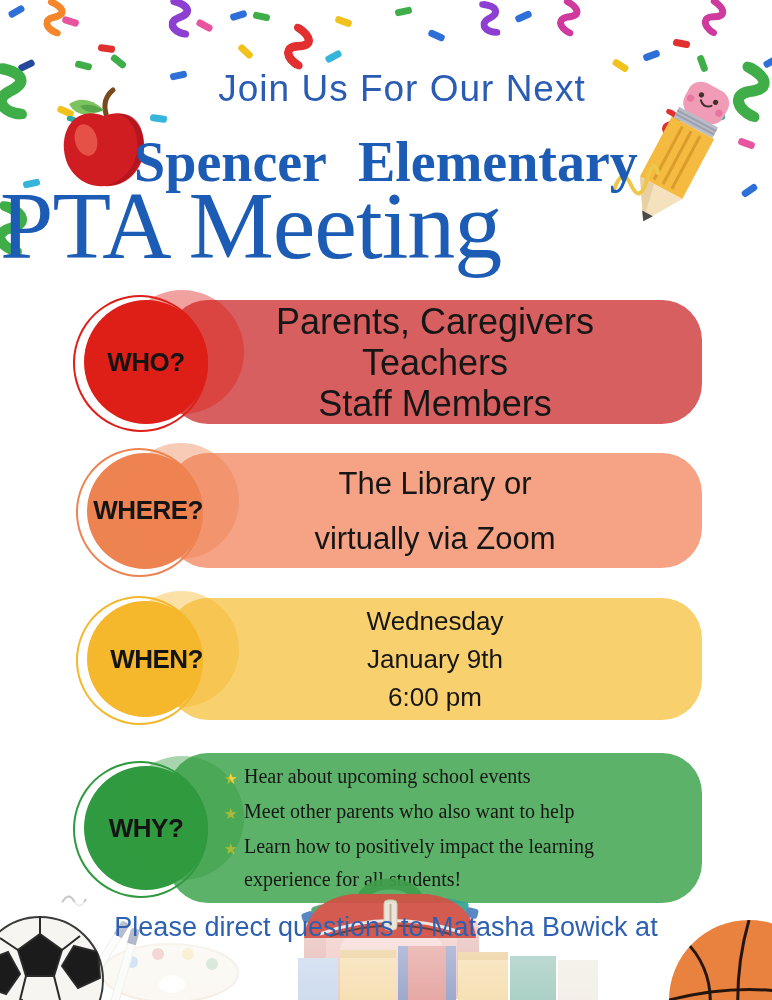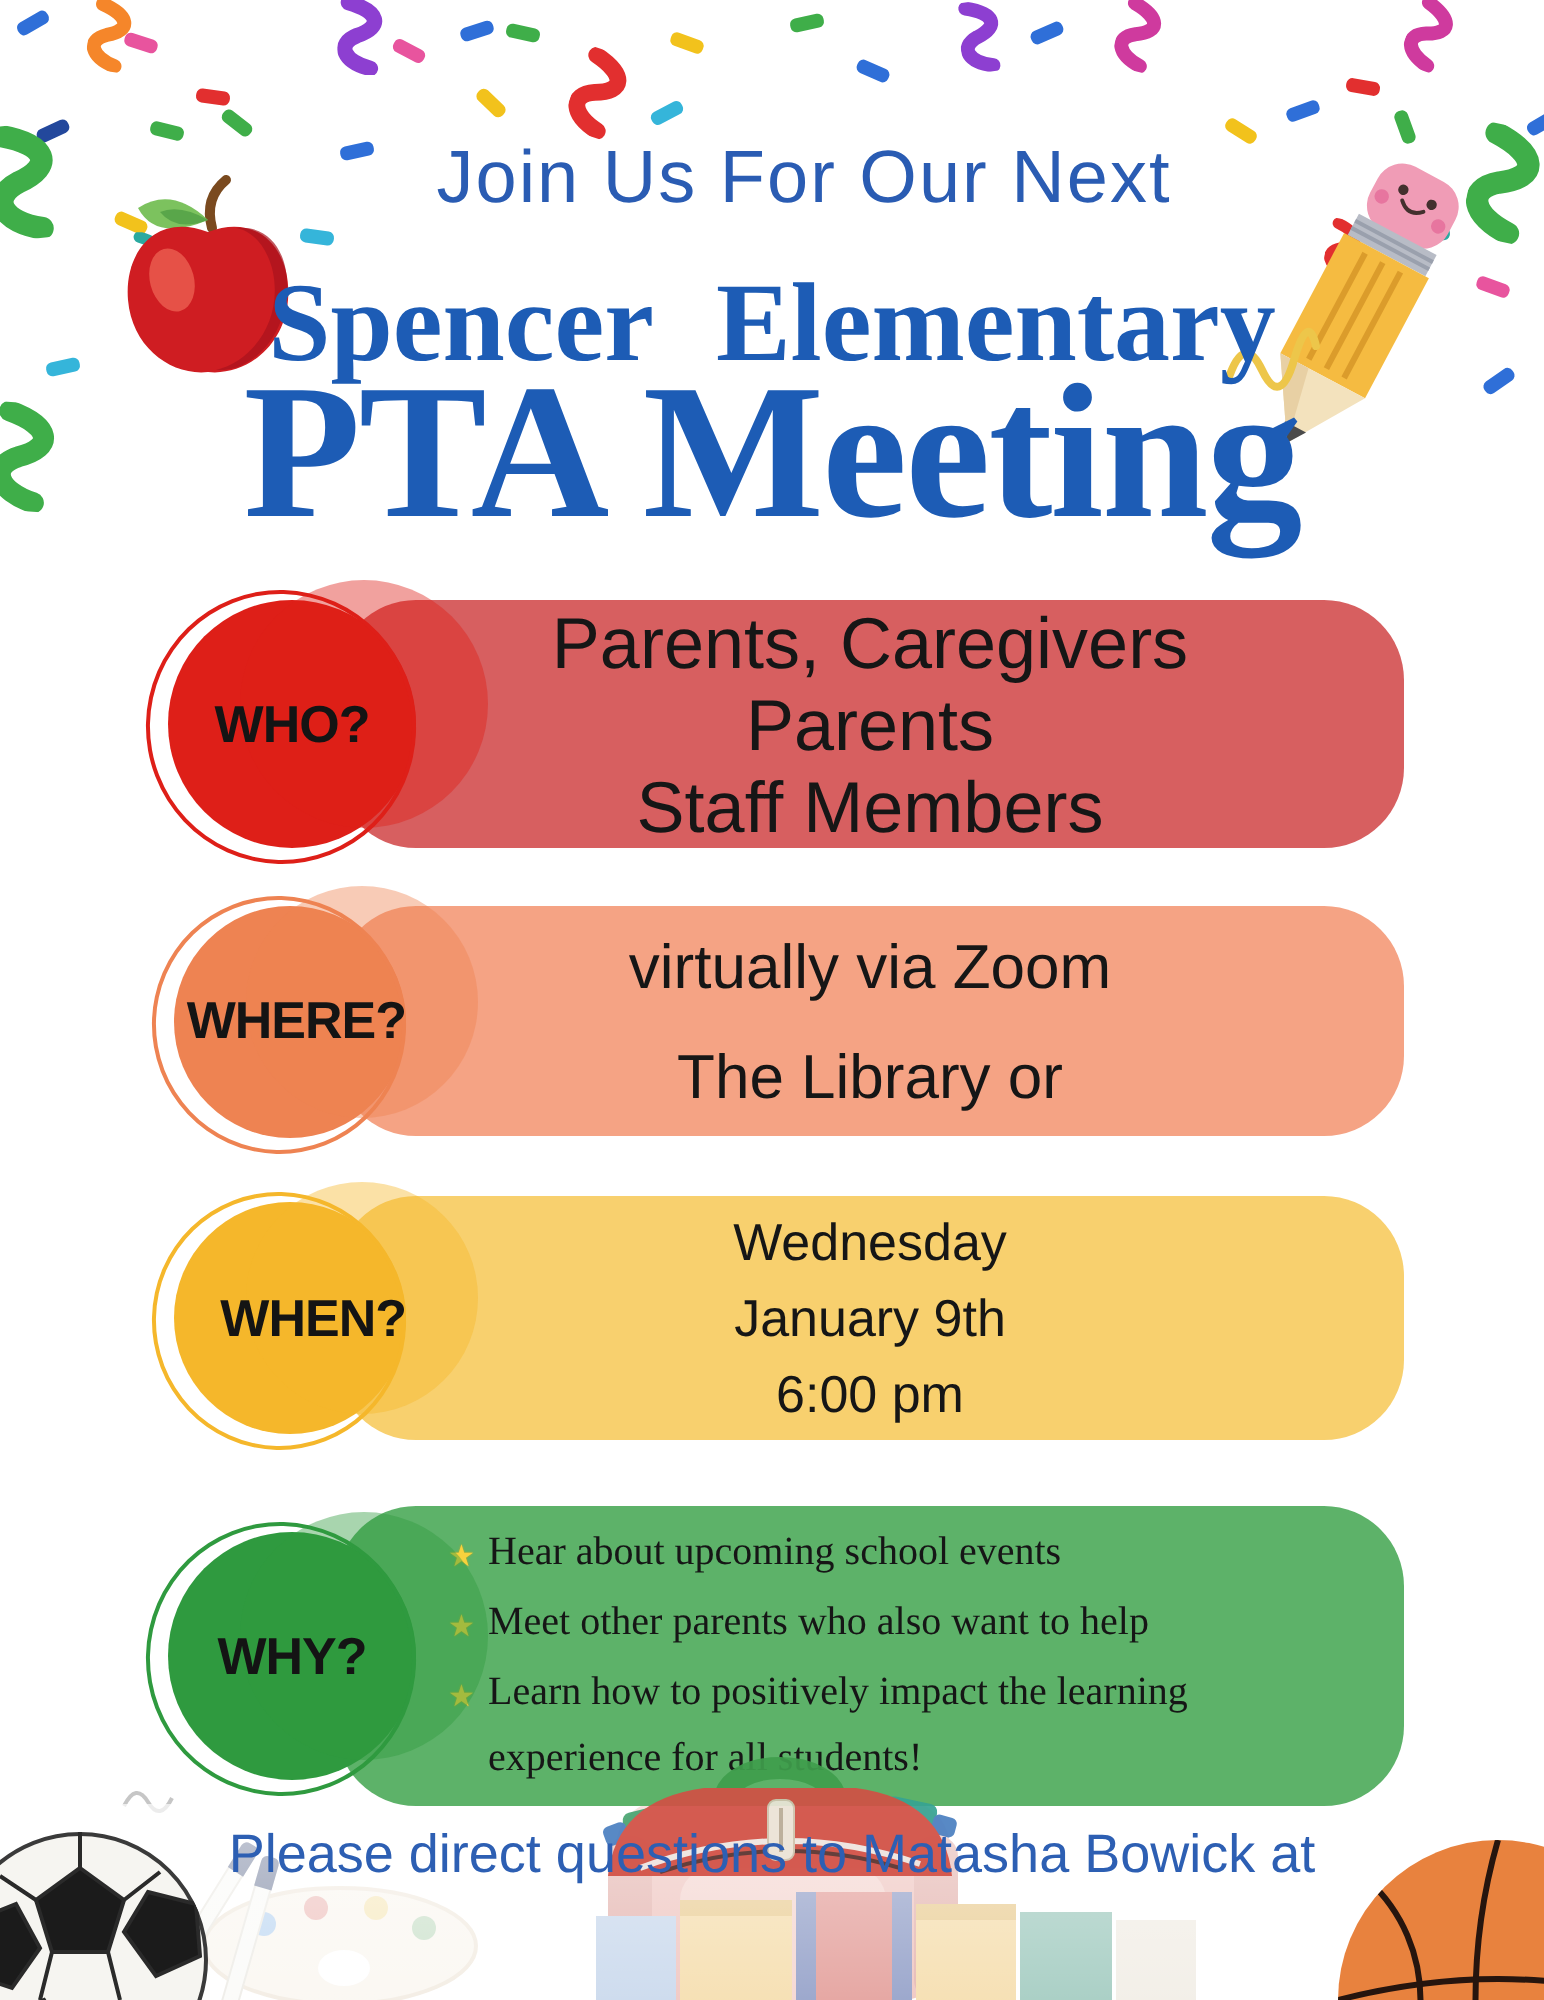--- a/index.html
+++ b/index.html
@@ -14,22 +14,22 @@
     position:absolute; top:68px; left:0; width:100%; text-align:center;
     font-size:37px; font-weight:500; letter-spacing:1px;
     color:var(--kicker-blue); z-index:2;padding-left:32px;
   }
   .school {
     position:absolute; top:130px; left:0; width:100%; text-align:center;
     font-family:"Liberation Serif", serif; font-weight:700;
     font-size:56px; word-spacing:18px; color:var(--title-blue); z-index:2;
   }
   .title {
-    position:absolute; top:176px; left:0; width:100%; text-align:center;
-    font-family:"Liberation Serif", serif; font-weight:700;
+    position:absolute; top:176px; left:0; width:100%; 
+    font-family:"Liberation Serif", serif; font-weight:400;
     font-size:96px; line-height:1.05; letter-spacing:-1px;
     color:var(--title-blue); z-index:2;
   }
   
   .row { position:absolute; left:0; width:772px; z-index:3; }
   .row-who   { top:300px; height:124px; }
   .row-where { top:453px; height:115px; }
   .row-when  { top:598px; height:122px; }
   .row-why   { top:753px; height:150px; }
 
@@ -210,32 +210,32 @@
     <path d="M4,32 q8,-24 17,-5 t16,-5 t11,-7" stroke="#edc64a" stroke-width="4" fill="none" stroke-linecap="round"></path>
   </svg>
 
   <div class="kicker">Join Us For Our Next</div>
   <div class="school">Spencer Elementary</div>
   <h1 class="title">PTA Meeting</h1>
 
   <div class="row row-who">
     <div class="bar">
       <div>Parents, Caregivers</div>
-      <div>Parents</div>
+      <div>Teachers</div>
       <div>Staff Members</div>
     </div>
     <div class="badge">
       <span class="badge-label">WHO?</span>
     </div>
   </div>
 
   <div class="row row-where">
     <div class="bar">
+      <div>The Library or</div>
       <div>virtually via Zoom</div>
-      <div>The Library or</div>
     </div>
     <div class="badge">
       <span class="badge-label">WHERE?</span>
     </div>
   </div>
 
   <div class="row row-when">
     <div class="bar">
       <div>Wednesday</div>
       <div>January 9th</div>

